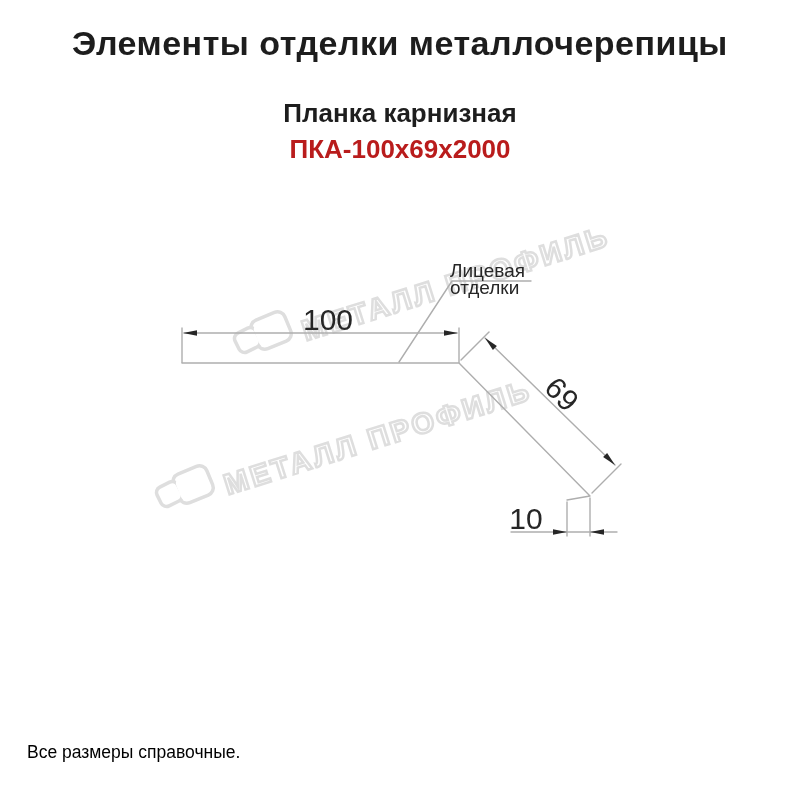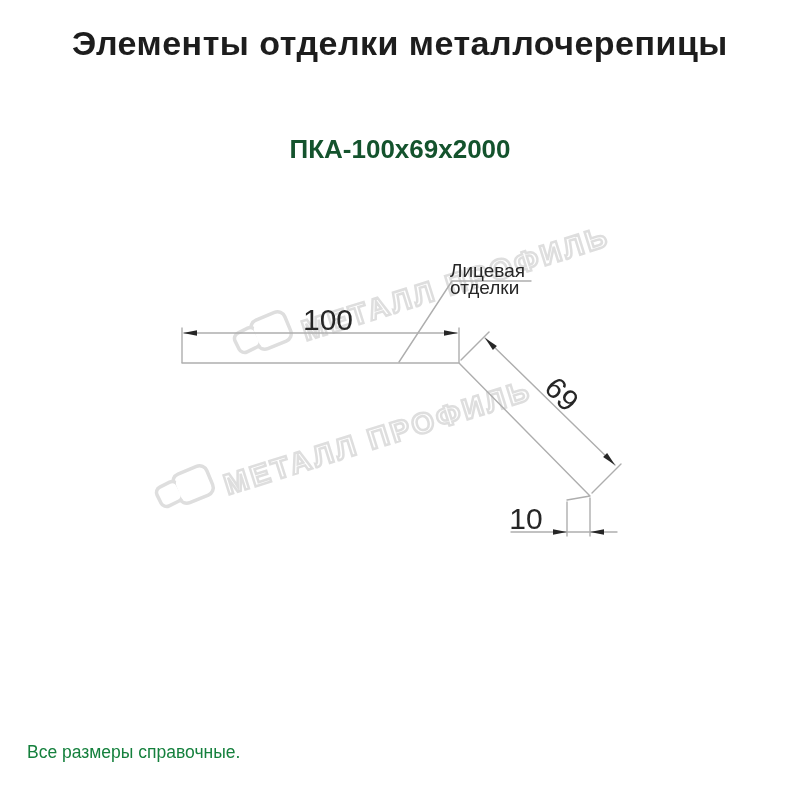--- a/index.html
+++ b/index.html
@@ -11,21 +11,21 @@
   .title{
     position:absolute;left:0;top:26px;width:800px;text-align:center;
     font-size:34px;font-weight:bold;line-height:1;letter-spacing:0.5px;color:#1d1d1d;
   }
   .subtitle{
     position:absolute;left:0;top:100px;width:800px;text-align:center;
     font-size:26px;font-weight:bold;line-height:1;color:#1d1d1d;
   }
   .prodcode{
     position:absolute;left:0;top:136px;width:800px;text-align:center;
-    font-size:26px;font-weight:bold;line-height:1;color:#14532d;
+    font-size:26px;font-weight:bold;line-height:1;color:#b91c1c;
   }
   
   .watermark{
     position:absolute;display:flex;align-items:flex-start;
     transform:rotate(-17.5deg);transform-origin:32px 23px;
     pointer-events:none;z-index:1;white-space:nowrap;
   }
   .wm-upper{left:230px;top:312px;}
   .wm-lower{left:152px;top:466px;}
   .wm-text{
@@ -37,30 +37,31 @@
   .drawing{position:absolute;left:0;top:0;z-index:2;}
   .dline{stroke:#aeaeae;stroke-width:1.4;fill:none;stroke-linecap:round;stroke-linejoin:round;}
   .arrow{fill:#262626;stroke:none;}
   .dimtext{fill:#262626;font-family:"Liberation Sans",sans-serif;font-size:30px;}
   
   .faceside{
     position:absolute;left:450px;top:263px;width:84px;z-index:3;
     text-align:left;font-size:19px;line-height:16.5px;color:#262626;
   }
   
-  .footnote{position:absolute;left:27px;z-index:3;font-size:17.5px;line-height:1.2;color:#15803d;}
+  .footnote{position:absolute;left:27px;z-index:3;font-size:17.5px;line-height:1.2;color:#000000;}
   .fn1{top:742px;}
   .fn2{top:765px;}
 </style>
 </head>
 <body>
 
 <div id="page">
 
   <div class="title">Элементы отделки металлочерепицы</div>
+  <div class="subtitle">Планка карнизная</div>
   <div class="prodcode">ПКА-100х69х2000</div>
 
   <div class="watermark wm-upper">
     <svg width="64" height="46" viewBox="0 0 64 46">
       <rect x="24" y="6" width="36" height="31" rx="8" fill="#ffffff" stroke="#dedede" stroke-width="3.5" transform="rotate(-5 42 21)"></rect>
       <rect x="5" y="13" width="23" height="21" rx="6" fill="#ffffff" stroke="#dedede" stroke-width="3.5" transform="rotate(-9 16 23)"></rect>
       <rect x="26" y="10" width="30" height="24" rx="6" fill="#ffffff" stroke="none" transform="rotate(-5 42 21)"></rect>
     </svg>
     <span class="wm-text">МЕТАЛЛ ПРОФИЛЬ</span>
   </div>

